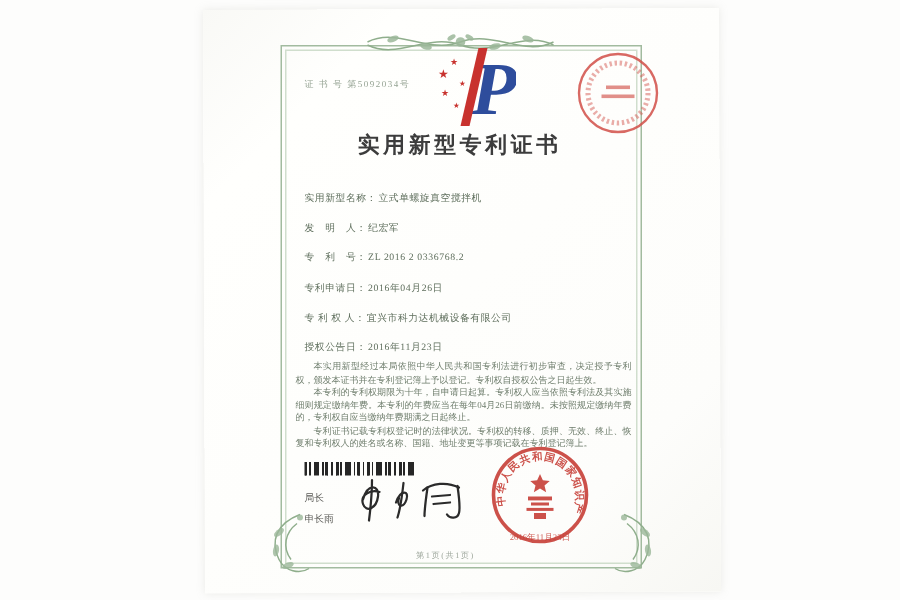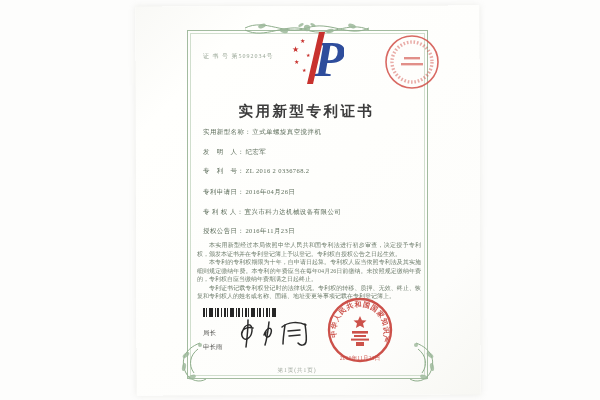--- a/index.html
+++ b/index.html
@@ -22,21 +22,21 @@
   .frame-inner{
     position:absolute; inset:2px; border:1px solid #d0decd;
   }
   .cert-no{
     position:absolute; left:203px; top:52px;
     font-size:6px; letter-spacing:1px; color:#96a494;
   }
   .logo{position:absolute; left:292px; top:30px;}
   .stamp-tr{position:absolute; left:382px; top:34px; opacity:.85;}
   .title{
-    position:absolute; left:187px; top:102px; width:239px;
+    position:absolute; left:187px; top:87px; width:239px;
     text-align:center; font-size:14.5px; font-weight:700;
     letter-spacing:2.5px; color:#3c3c3c;
   }
   .fields{position:absolute; left:203px; top:124px; width:215px;}
   .field-row{position:absolute; left:0; font-size:6.5px; color:#5f6f5d; letter-spacing:.4px; white-space:nowrap;}
   .field-row .lbl{margin-right:1px;}
   .fr0{top:4px;} .fr1{top:24px;} .fr2{top:43px;} .fr3{top:64px;} .fr4{top:84px;} .fr5{top:103px;}
   .body-text{
     position:absolute; left:197px; top:241px; width:224px;
     font-size:6px; line-height:8.5px; color:#6e7d6c; text-align:justify;

